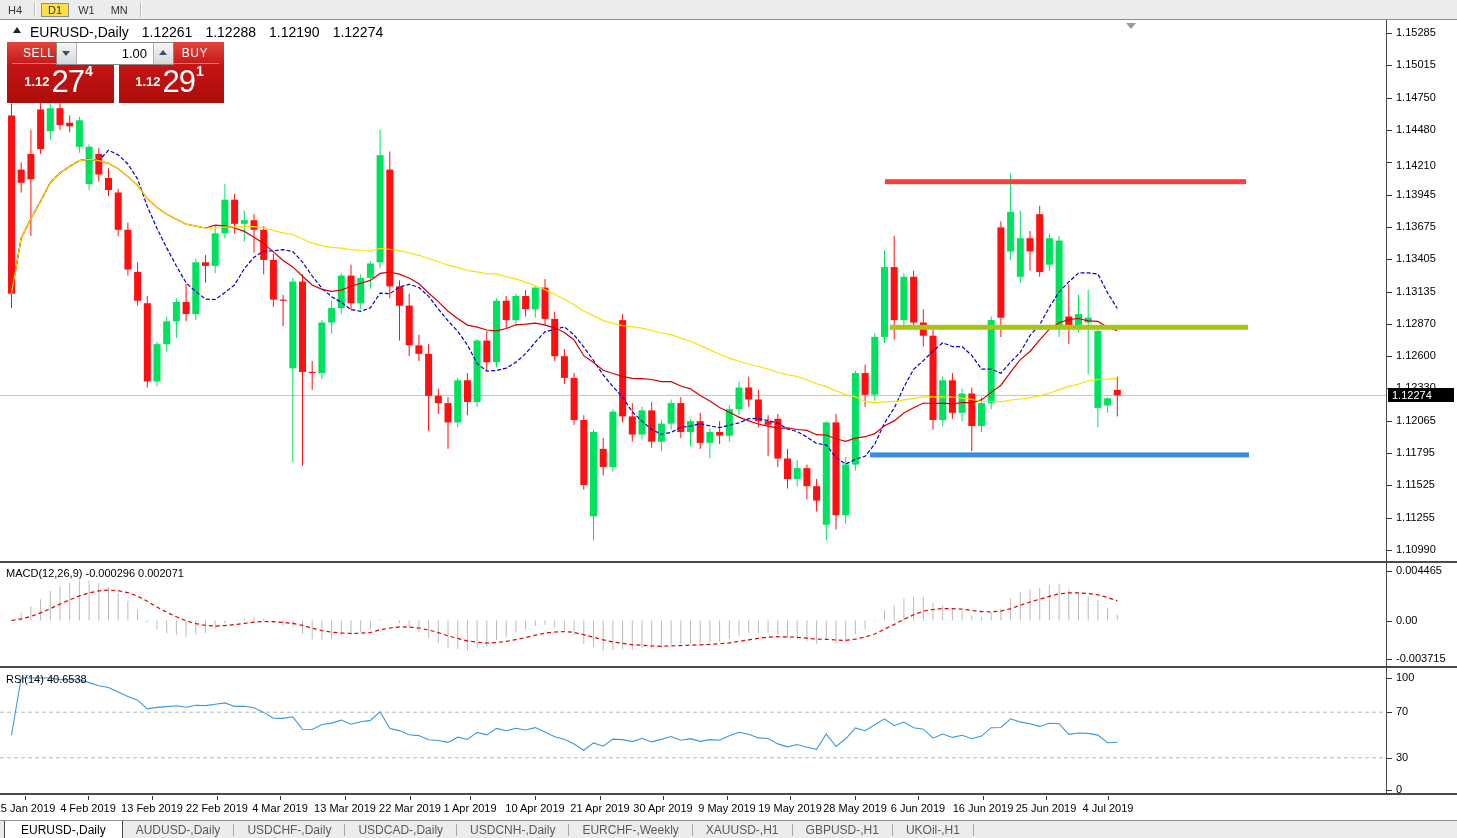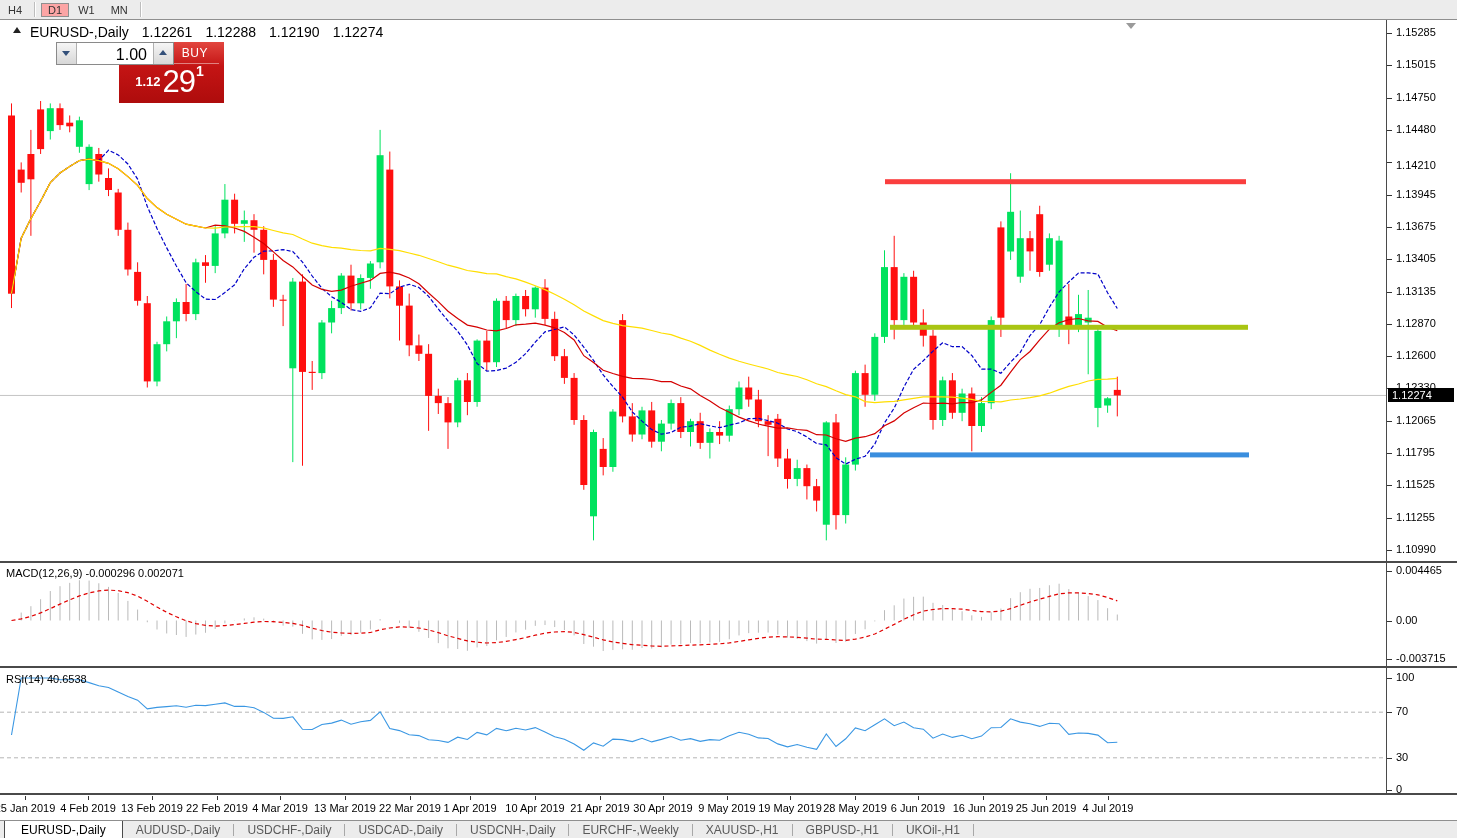--- a/index.html
+++ b/index.html
@@ -2,21 +2,21 @@
 <html><head>
 <meta charset="utf-8">
 <style>
   html,body{margin:0;padding:0;background:#fff;}
   .stage{position:relative;width:1457px;height:838px;background:#fff;overflow:hidden;
          font-family:"Liberation Sans",sans-serif;padding-left:46px;-webkit-font-smoothing:antialiased;}
   
   .toolbar{position:absolute;left:0;top:0;width:1457px;height:19px;background:#ececec;
            border-bottom:1px solid #8f8f8f;display:flex;align-items:center;font-size:11px;color:#333;}
   .tfbtn{padding:1px 7px;margin:0 1px;cursor:default;}
-  .tfbtn.active{background:#fca5a5;border:1px solid #8f8f8f;padding:0 6px;}
+  .tfbtn.active{background:#fde047;border:1px solid #8f8f8f;padding:0 6px;}
   .tbsep{width:1px;height:15px;background:#bdbdbd;border-right:1px solid #fff;margin:0 4px;}
   
   .hline{position:absolute;left:0;width:1457px;background:#4a4a4a;}
   .vaxis-line{position:absolute;left:1386px;top:20px;width:1px;height:775px;background:#4a4a4a;}
   svg{position:absolute;left:0;display:block;}
   
   .charttitle{position:absolute;left:30px;top:24px;font-size:14px;color:#000;white-space:nowrap;}
   .charttitle span{margin-right:13px;}
   .collapse-tri{position:absolute;left:13px;top:27px;width:0;height:0;
                 border-left:4px solid transparent;border-right:4px solid transparent;
@@ -36,21 +36,21 @@
   .price-line .sup{font-size:14px;font-weight:bold;vertical-align:16px;margin-left:1px;}
   .spin{position:absolute;left:49px;top:0;width:116px;height:21px;background:#fff;
         border:1px solid #8a8a8a;display:flex;z-index:3;}
   .spbtn{width:19px;background:linear-gradient(#f6f6f6,#d7d7d7);position:relative;}
   .spbtn.down{border-right:1px solid #b0b0b0;}
   .spbtn.up{border-left:1px solid #b0b0b0;}
   .tri-dn{position:absolute;left:5px;top:8px;width:0;height:0;border-left:4px solid transparent;
           border-right:4px solid transparent;border-top:5px solid #33507a;}
   .tri-up{position:absolute;left:5px;top:7px;width:0;height:0;border-left:4px solid transparent;
           border-right:4px solid transparent;border-bottom:5px solid #33507a;}
-  .spval{flex:1;text-align:right;padding:3px 6px 0 0;font-size:16px;color:#000;}
+  .spval{flex:1;text-align:right;padding:3px 6px 0 0;font-size:13px;color:#000;}
   
   .pane-label{position:absolute;left:6px;font-size:11px;color:#000;white-space:nowrap;}
   
   #axis-col{position:absolute;left:1387px;top:20px;width:70px;height:775px;font-size:11px;color:#000;}
   .tick-dash{position:absolute;left:0;width:5px;height:1px;background:#333;}
   .tick-text{position:absolute;left:9px;white-space:nowrap;}
   .cur-tag{position:absolute;left:1px;width:62px;height:14px;background:#000;color:#fff;
            font-size:11px;line-height:14px;padding-left:4px;}
   
   #time-axis{position:absolute;left:0;top:795px;width:1386px;height:25px;font-size:11px;color:#000;}
@@ -448,20 +448,27 @@
   <div class="hline" style="top:666px;height:2px"></div>
   <div class="hline" style="top:793px;height:2px"></div>
   <div class="vaxis-line"></div>
 
   <div class="collapse-tri"></div>
   <div class="charttitle">
     <span>EURUSD-,Daily</span><span>1.12261</span><span>1.12288</span><span>1.12190</span><span>1.12274</span>
   </div>
 
   <div class="panel">
+    <div class="tile sell">
+      <div class="btn-label">SELL</div>
+      <div class="inner-sep"></div>
+      <div class="price-line">
+        <span class="sm">1.12</span><span class="big">27</span><span class="sup">4</span>
+      </div>
+    </div>
     <div class="tile buy">
       <div class="btn-label">BUY</div>
       <div class="inner-sep"></div>
       <div class="price-line">
         <span class="sm">1.12</span><span class="big">29</span><span class="sup">1</span>
       </div>
     </div>
     <div class="spin">
       <div class="spbtn down">
           <div class="tri-dn"></div>

